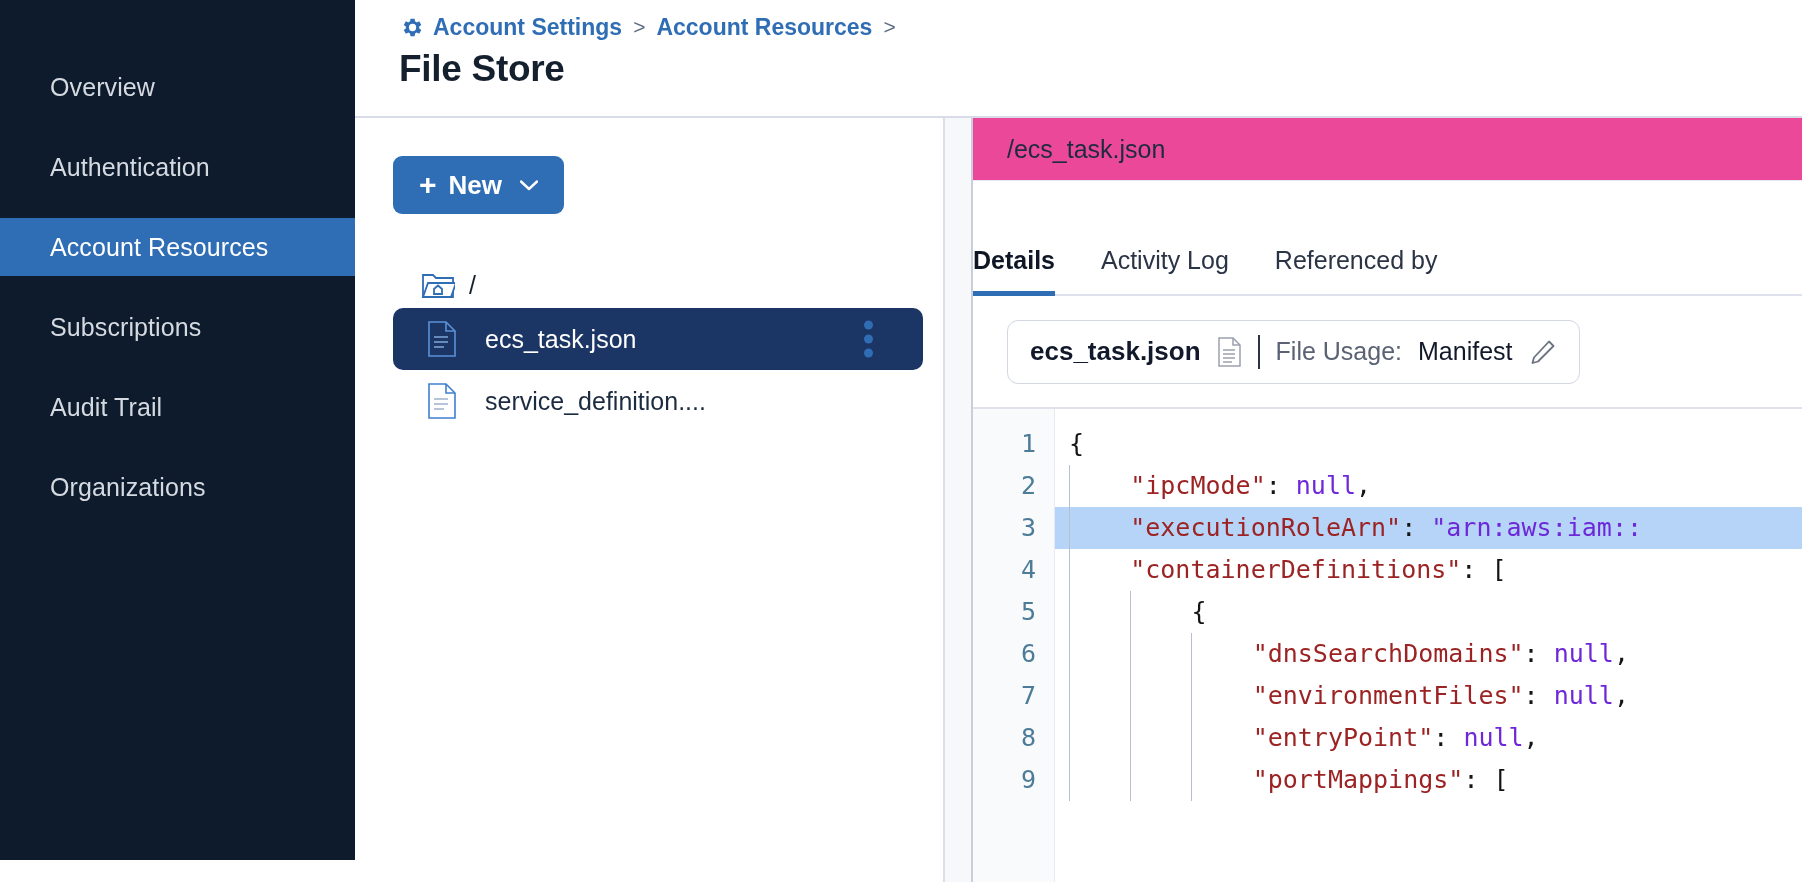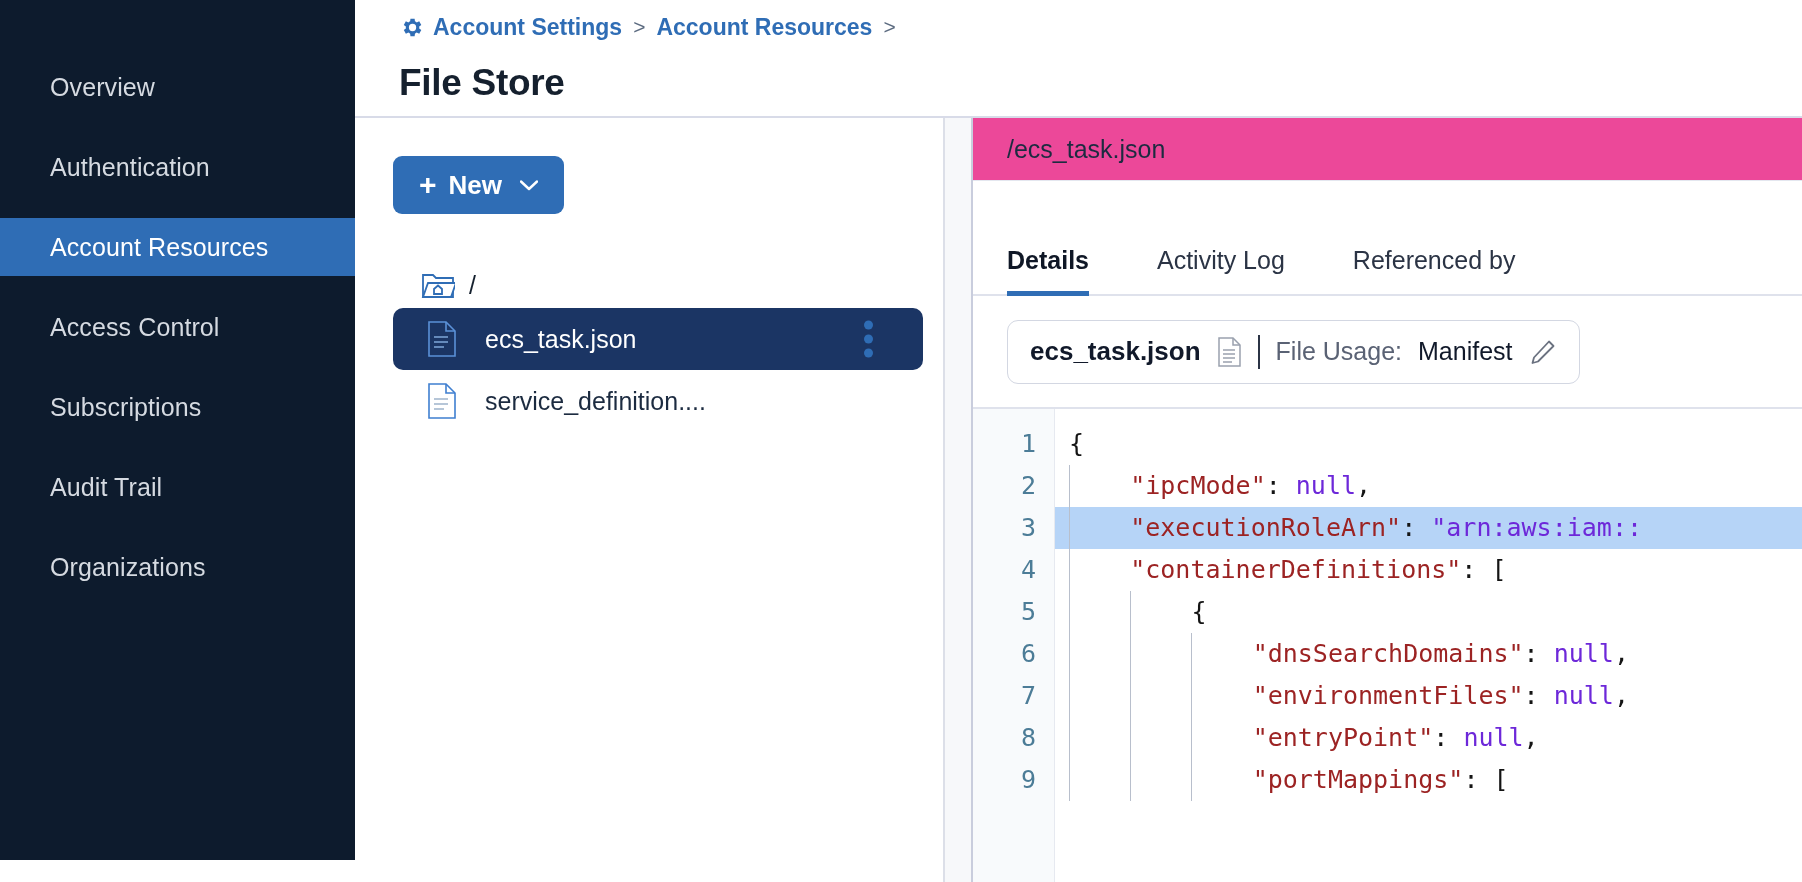--- a/index.html
+++ b/index.html
@@ -47,21 +47,21 @@
   }
   .breadcrumb { display: flex; align-items: center; height: 42px; gap: 9px; }
   .gear-icon { width: 25px; height: 25px; display: inline-block; color: #2f6db5; }
   .gear-icon svg { display: block; }
   .crumb-link {
     color: #2f6db5; font-size: 23px; font-weight: 600; text-decoration: none; cursor: pointer;
   }
   .crumb-sep { color: #5c6b80; font-size: 21px; padding: 0 2px; }
   .page-title {
     font-size: 37px; font-weight: bold; color: #15202e;
-    margin-top: 14px; letter-spacing: -.3px;
+    margin-top: 0; letter-spacing: -.3px;
   }
 
   .body-row { flex: 1 1 auto; display: flex; min-height: 0; }
 
   
   .tree-panel {
     width: 590px; flex: 0 0 590px;
     background: #ffffff;
     border-right: 2px solid #dcdfe8;
     padding: 38px 0 0 38px;
@@ -123,21 +123,21 @@
     height: 63px; flex: 0 0 63px;
     background: #ec4899;
     border-bottom: 1px solid #e4e7ef;
     display: flex; align-items: center;
     padding-left: 34px;
     font-size: 25px; color: #1c2b40;
   }
   .tabs {
     height: 115px; flex: 0 0 115px;
     display: flex; align-items: flex-end;
-    gap: 68px; padding-left: 34px;
+    gap: 46px; 
     border-bottom: 2px solid #dfe2ec;
   }
   .tab {
     font-size: 25px; color: #2b3445; font-weight: bold;
     padding-bottom: 16px; cursor: pointer;
     border-bottom: 5px solid transparent;
     margin-bottom: -2px;
   }
   .tab.active { color: #0f1726; border-bottom-color: #2f6db5; }
   .tab:not(.active) { font-weight: normal; color: #2b3445; }
@@ -189,23 +189,20 @@
 
   <nav class="sidebar" id="sidebar">
       <div class="nav-item">
         <span>Overview</span>
       </div>
       <div class="nav-item">
         <span>Authentication</span>
       </div>
       <div class="nav-item active">
         <span>Account Resources</span>
-      </div>
-      <div class="nav-item">
-        <span>Access Control</span>
       </div>
       <div class="nav-item">
         <span>Subscriptions</span>
       </div>
       <div class="nav-item">
         <span>Audit Trail</span>
       </div>
       <div class="nav-item">
         <span>Organizations</span>
       </div>

